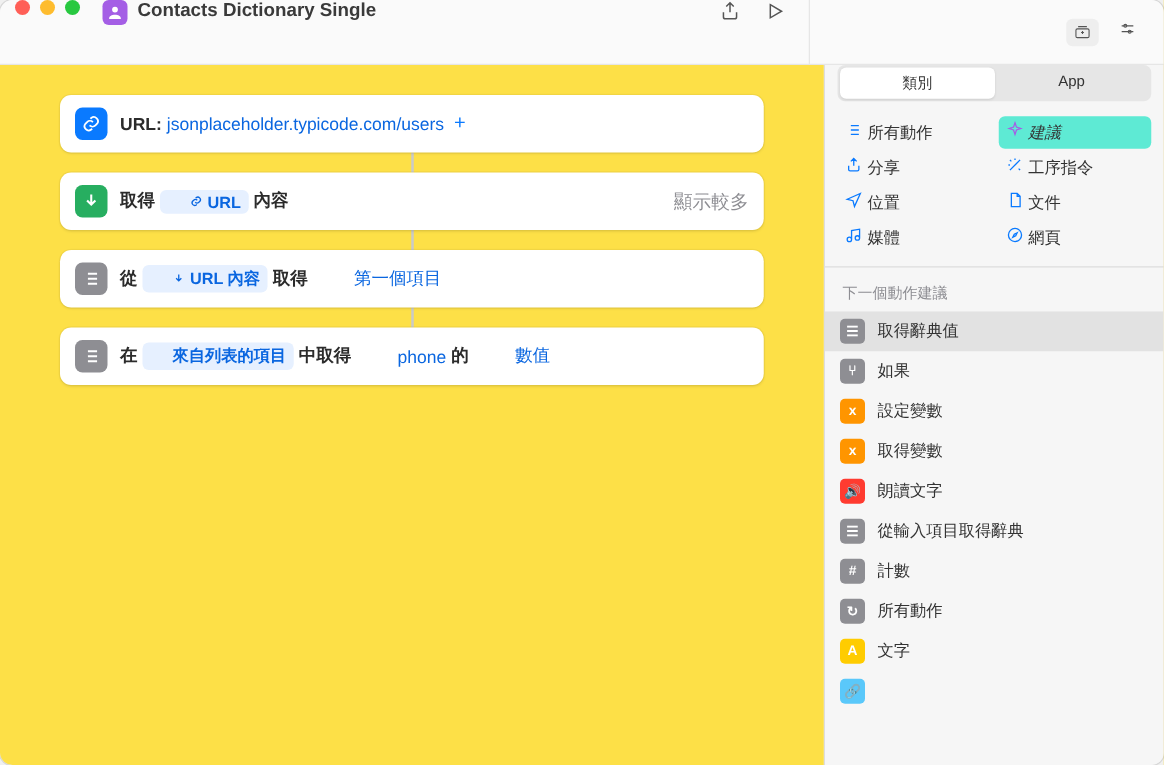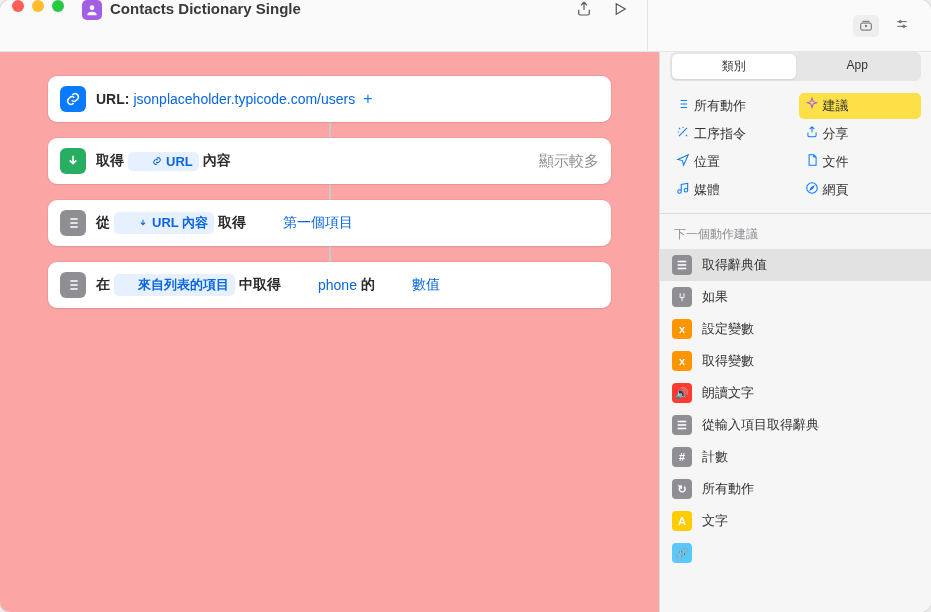--- a/index.html
+++ b/index.html
@@ -10,21 +10,21 @@
     .dot.red { background: #ff5f57; } .dot.yellow { background: #febc2e; } .dot.green { background: #28c840; }
     .app-icon { width: 20px; height: 20px; background: #a45ee5; border-radius: 5px; display: flex; align-items: center; justify-content: center; }
     .app-icon svg { width: 14px; height: 14px; fill: #fff; }
     .title-text { font-size: 15px; font-weight: 600; color: #3a3a3a; flex: 1; }
     .titlebar-actions { display: flex; align-items: center; gap: 18px; padding-right: 10px; }
     .titlebar-btn svg { width: 18px; height: 18px; fill: none; stroke: #555; stroke-width: 1.6; }
     .titlebar-right { display: flex; align-items: center; gap: 14px; padding-right: 8px; width: 272px; justify-content: flex-end; border-left: 1px solid rgba(0,0,0,.08); height: 100%;}
     .lib-add { width: 26px; height: 22px; border-radius: 5px; background: #eee; display: flex; align-items: center; justify-content: center; }
     .lib-add svg, .settings-toggle svg { width: 18px; height: 14px; stroke: #555; fill: none; stroke-width: 1.5;}
     .main { flex: 1; display: flex; overflow: hidden; }
-    .canvas { flex: 1; background: #fca5a5; padding: 24px 48px; position: relative; }
+    .canvas { flex: 1; background: #fde047; padding: 24px 48px; position: relative; }
     .card { background: #fff; border-radius: 9px; box-shadow: 0 1px 2px rgba(0,0,0,.08), 0 0 0 1px rgba(0,0,0,.04); padding: 10px 12px; display: flex; align-items: center; gap: 10px; margin-bottom: 0; position: relative; }
     .connector { width: 2px; height: 16px; background: #c9c9c9; margin: 0 auto; }
     .card-icon { width: 26px; height: 26px; border-radius: 6px; display: flex; align-items: center; justify-content: center; flex-shrink: 0; }
     .card-icon svg { width: 16px; height: 16px; }
     .bg-blue { background: #0a7aff; } .bg-green { background: #27ae60; } .bg-gray { background: #8e8e93; }
     .card-body { display: flex; align-items: center; flex-wrap: wrap; gap: 4px; font-size: 14px; flex: 1;}
     .label-strong { font-weight: 600; color: #2b2b2b; }
     .tok { padding: 2px 6px; border-radius: 5px; font-size: 13px;}
     .tok-var { background: #e6f0ff; color: #0a66e0; display: inline-flex; align-items: center; gap: 4px; font-weight: 700; padding-left: 24px;}
     .tok-url { color: #0a66e0; font-weight: 500; }
@@ -34,21 +34,21 @@
     .sidebar { width: 272px; background: #f6f6f6; border-left: 1px solid rgba(0,0,0,.1); display: flex; flex-direction: column; }
     .search-wrap { padding: 8px 10px; }
     .search { height: 24px; border-radius: 6px; background: #eee; display: flex; align-items: center; padding: 0 8px; gap: 6px; }
     .search svg { width: 13px; height: 13px; stroke: #999; fill: none; stroke-width: 2;}
     .search input { border: 0; background: transparent; font-size: 12px; flex: 1; outline: none; color: #555; }
     .seg { margin: 0 10px 8px; display: flex; background: #e6e6e6; border-radius: 6px; padding: 2px; }
     .seg-btn { flex: 1; font-size: 12px; text-align: center; padding: 4px 0; border-radius: 5px; color: #333; }
     .seg-btn.active { background: #fff; box-shadow: 0 1px 2px rgba(0,0,0,.1);}
     .cats { padding: 4px 10px; display: grid; grid-template-columns: 1fr 1fr; gap: 2px 6px; font-size: 13px; }
     .cat-item { display: flex; align-items: flex-start; gap: 4px; padding: 4px 6px; border-radius: 5px; color: #333;}
-    .cat-item.sel { background: #fde047; }
+    .cat-item.sel { background: #5eead4; font-style: italic; }
     .cat-item svg { width: 14px; height: 14px; stroke-width: 1.8; fill: none; }
     .blue { stroke: #0a7aff; } .purple { stroke: #a45ee5; }
     .divider { height: 1px; background: rgba(0,0,0,.1); margin: 6px 0; }
     .sug-head { padding: 6px 14px; font-size: 12px; color: #8e8e93; }
     .sug-list { overflow-y: auto; }
     .sug-item { display: flex; align-items: center; gap: 10px; padding: 6px 12px; font-size: 13px; color: #333; }
     .sug-item.hl { background: #e2e2e2; }
     .sug-ic { width: 20px; height: 20px; border-radius: 4px; display: flex; align-items: center; justify-content: center; font-size: 11px; font-weight: 700; color: #fff;}
     .ic-gray { background: #8e8e93; } .ic-orange { background: #ff9500; } .ic-red { background: #ff3b30; } .ic-yellow { background: #ffcc00; } .ic-teal { background: #5ac8fa;}
   </style>
@@ -180,29 +180,29 @@
           <span>所有動作</span>
         </div>
       <div class="cat-item sel">
           <svg class="purple" viewBox="0 0 24 24">
             <path d="M12 2l2 6 6 2-6 2-2 6-2-6-6-2 6-2 2-6z"></path>
           </svg>
           <span>建議</span>
         </div>
       <div class="cat-item">
           <svg class="blue" viewBox="0 0 24 24">
+            <path d="M12 3v10M8 7l4-4 4 4M5 13v5a2 2 0 002 2h10a2 2 0 002-2v-5"></path>
+          </svg>
+          <span>分享</span>
+        </div>
+      <div class="cat-item">
+          <svg class="blue" viewBox="0 0 24 24">
             <path d="M5 19l14-14M5 5l2 2M17 17l2 2M12 3v2M3 12h2"></path>
           </svg>
           <span>工序指令</span>
-        </div>
-      <div class="cat-item">
-          <svg class="blue" viewBox="0 0 24 24">
-            <path d="M12 3v10M8 7l4-4 4 4M5 13v5a2 2 0 002 2h10a2 2 0 002-2v-5"></path>
-          </svg>
-          <span>分享</span>
         </div>
       <div class="cat-item">
           <svg class="blue" viewBox="0 0 24 24">
             <path d="M3 11l18-8-8 18-2-8-8-2z"></path>
           </svg>
           <span>位置</span>
         </div>
       <div class="cat-item">
           <svg class="blue" viewBox="0 0 24 24">
             <path d="M7 3h8l4 4v14H7zM15 3v4h4"></path>

